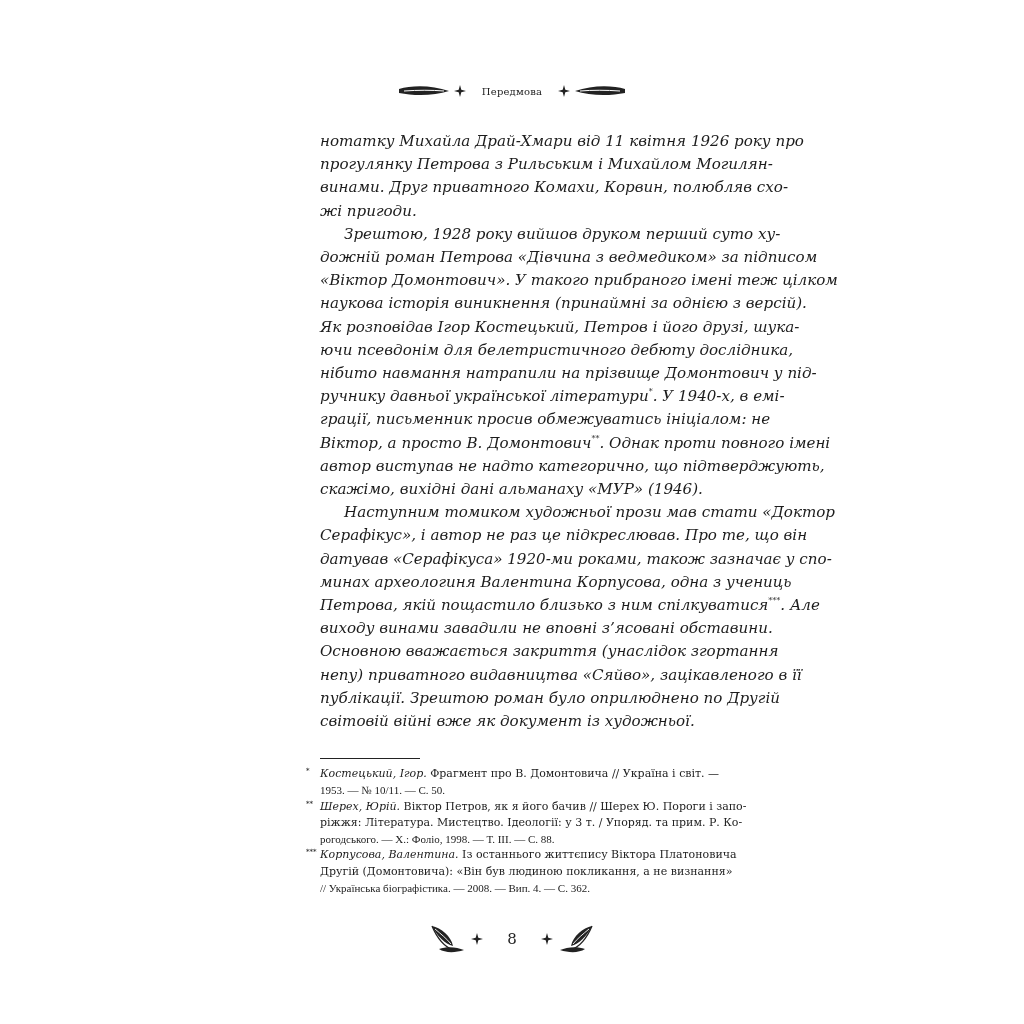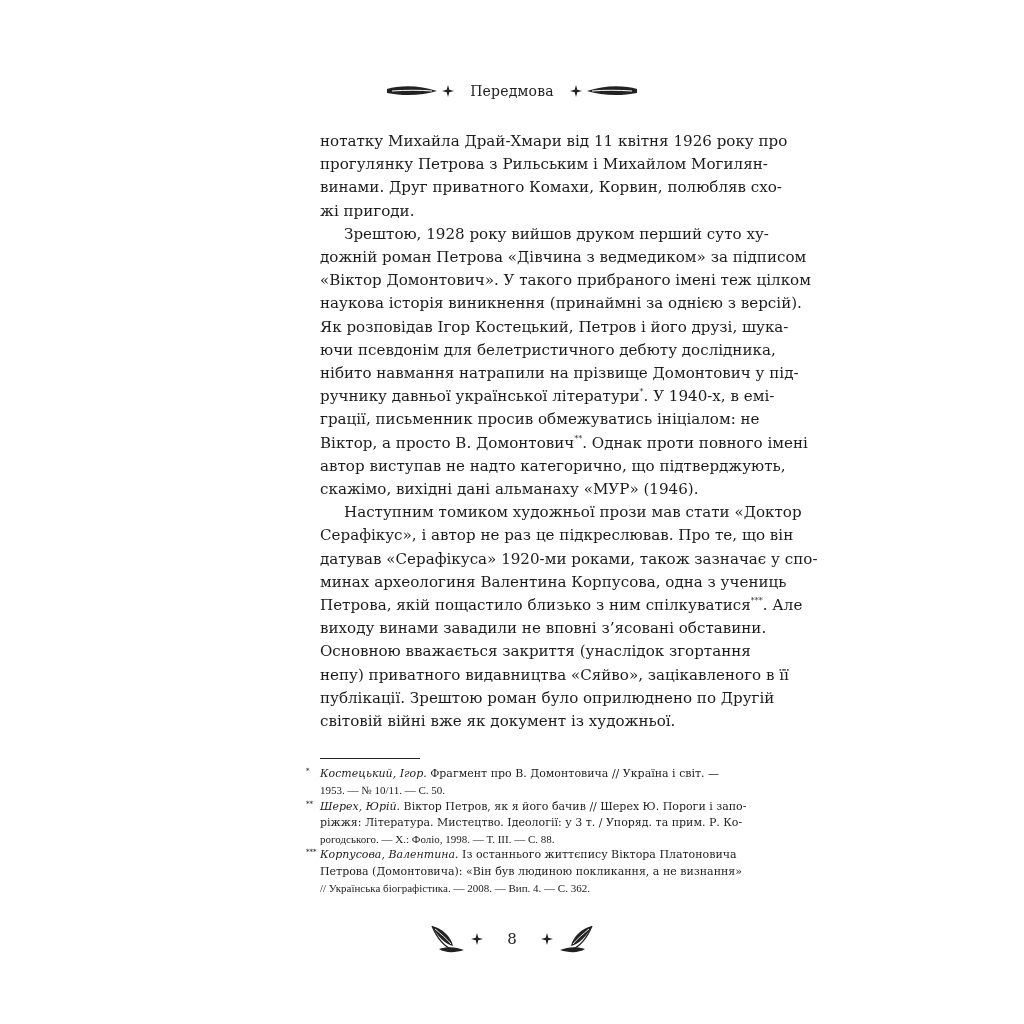--- a/index.html
+++ b/index.html
@@ -1,25 +1,25 @@
 <!DOCTYPE html>
 <html><head>
 <meta charset="utf-8">
 <style>
   html, body { margin: 0; padding: 0; background: #ffffff; }
   body { width: 1024px; height: 1024px; position: relative; overflow: hidden; color: #222; }
   .page { position: absolute; left: 0; top: 0; width: 1024px; height: 1024px; background: #fff; }
 
   .header { position: absolute; top: 76px; left: 0; width: 1024px; height: 30px; display: flex; align-items: center; justify-content: center; }
-  .header .title { font-family: "DejaVu Serif", serif; font-size: 14px; color: #222; margin: 12px 12px; letter-spacing: 0.2px; }
+  .header .title { font-family: "DejaVu Serif", serif; font-size: 10px; color: #222; margin: 12px 12px; letter-spacing: 0.2px; }
   .leaf-h { width: 52px; height: 14px; display: block; }
   .star { width: 12px; height: 12px; display: block; margin: 0 4px; }
 
   .body-text { position: absolute; left: 320px; top: 130px; width: 398px; font-family: "DejaVu Serif", serif; font-size: 15.1px; line-height: 23.2px; color: #1c1c1c; }
-  .body-text p { margin: 0; text-align: justify; }
+  .body-text p { margin: 0; text-align: justify; font-style: italic; }
   .line { display: block; white-space: nowrap; text-align-last: justify; }
   .line.last { text-align-last: left; }
   .indent { padding-left: 24px; }
   sup { font-size: 8px; line-height: 0; vertical-align: 7px; }
 
   .fn-rule { position: absolute; left: 320px; top: 758px; width: 100px; height: 1px; background: #222; }
   .footnotes { position: absolute; left: 306px; top: 766px; width: 412px; font-family: "DejaVu Serif", serif; font-size: 11px; line-height: 16.3px; color: #222; }
   .fn { position: relative; padding-left: 14px; }
   .fn .mark { position: absolute; left: 0; top: -3px; font-size: 7px; }
   .fn .line { text-align-last: justify; }
@@ -98,21 +98,21 @@
     </div>
     <div class="fn">
       <span class="mark">**</span>
       <span class="line"><em>Шерех, Юрій.</em><span> Віктор Петров, як я його бачив // Шерех Ю. Пороги і запо-</span></span>
       <span class="line">ріжжя: Література. Мистецтво. Ідеології: у 3 т. / Упоряд. та прим. Р. Ко-</span>
       <span class="line last">рогодського. — Х.: Фоліо, 1998. — Т. ІІІ. — С. 88.</span>
     </div>
     <div class="fn">
       <span class="mark">***</span>
       <span class="line"><em>Корпусова, Валентина.</em><span> Із останнього життєпису Віктора Платоновича</span></span>
-      <span class="line">Петрова (Домонтовича): «Він був людиною покликання, а не визнання»</span>
+      <span class="line">Другій (Домонтовича): «Він був людиною покликання, а не визнання»</span>
       <span class="line last">// Українська біографістика. — 2008. — Вип. 4. — С. 362.</span>
     </div>
   </div>
 
   <div class="footer">
     <svg class="leaf-f" viewBox="0 0 36 30">
       <path d="M3 2 C12 4, 22 12, 24 22 C16 20, 8 12, 3 2 Z" fill="#222"></path>
       <path d="M6 5 C12 10, 18 15, 22 20" stroke="#fff" stroke-width="0.9" fill="none"></path>
       <path d="M10 25 C18 22, 28 23, 35 26 C26 29, 16 29, 10 25 Z" fill="#222"></path>
       <path d="M3 2 C8 14, 14 22, 24 26" stroke="#222" stroke-width="1.3" fill="none"></path>

